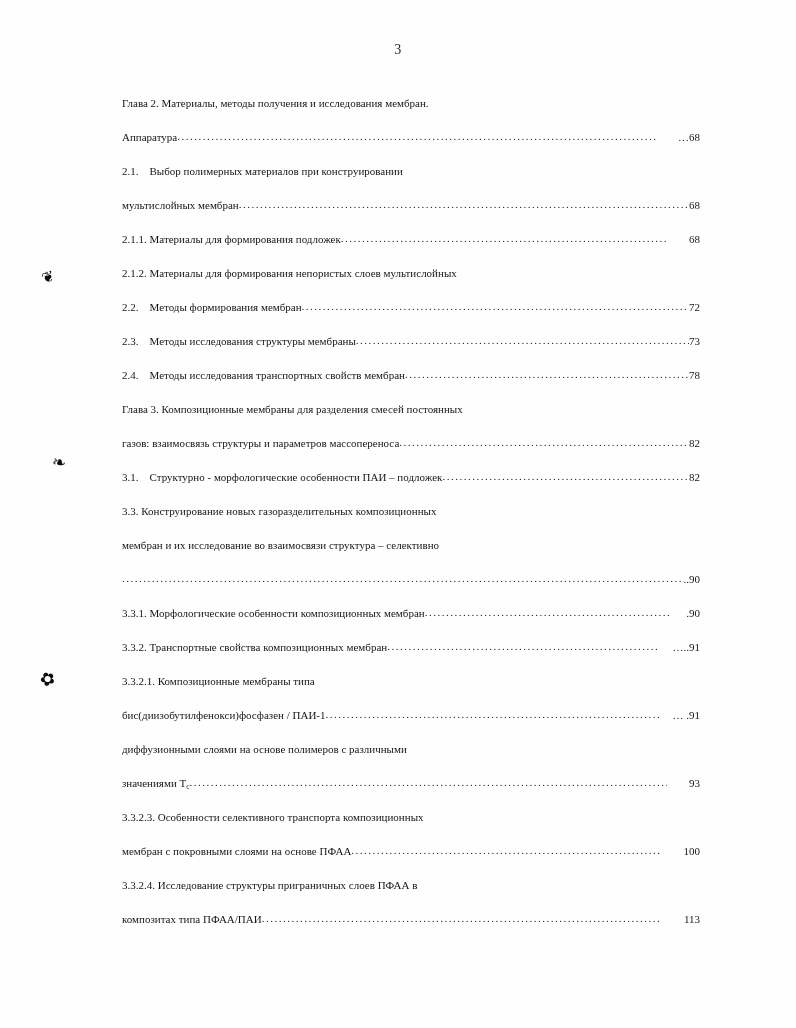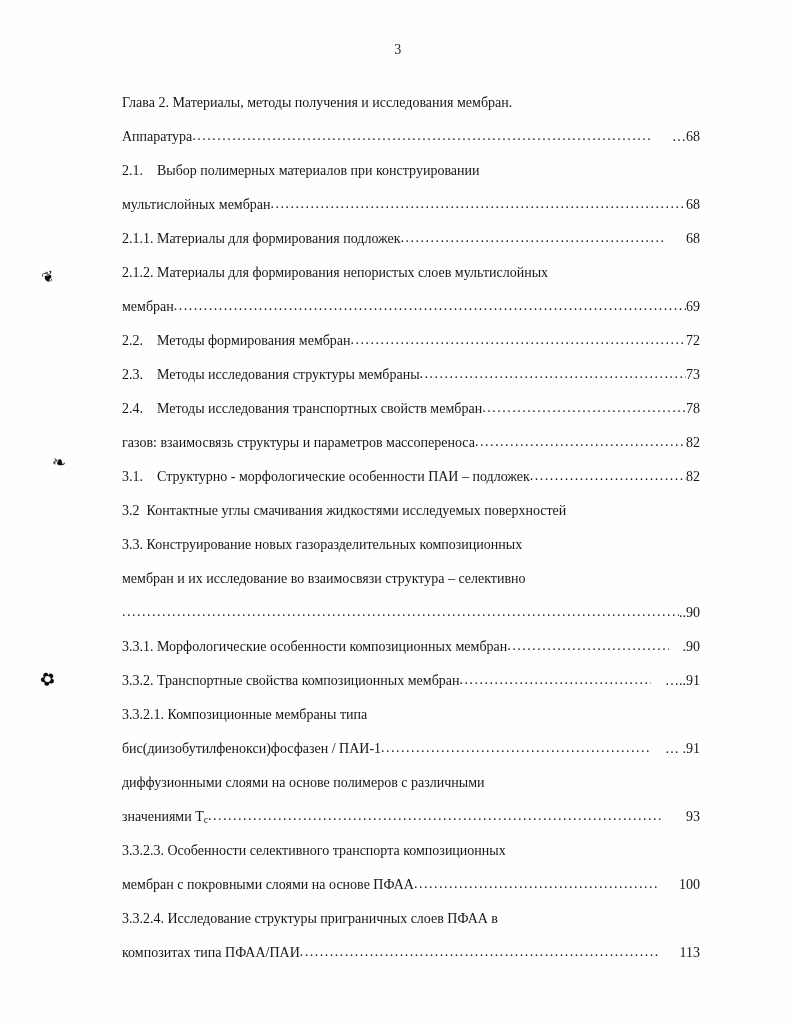--- a/index.html
+++ b/index.html
@@ -35,21 +35,21 @@
     position: absolute;
     left: 122px;
     top: 86px;
     width: 578px;
   }
 
   .toc-line {
     position: relative;
     display: flex;
     align-items: baseline;
-    font-size: 14px;
+    font-size: 11px;
     line-height: 34px;
     height: 34px;
     white-space: nowrap;
     color: #161616;
   }
 
   .num {
     flex: 0 0 auto;
     white-space: pre;
   }
@@ -129,57 +129,51 @@
         <span class="num">2.1.1. </span>
         <span class="title">Материалы для формирования подложек</span>
         <span class="leader"></span>
         <span class="gap-md"></span>
         <span class="pageno">68</span>
       </div>
       <div class="toc-line plain">
         <span class="num">2.1.2. </span>
         <span class="title">Материалы для формирования непористых слоев мультислойных</span>
       </div>
-      <div class="toc-line cont">
-        <span class="title">мембран</span>
-        <span class="leader"></span>
-        <span class="pageno">69</span>
-      </div>
       <div class="toc-line">
         <span class="num">2.2.    </span>
         <span class="title">Методы формирования мембран</span>
         <span class="leader"></span>
         <span class="pageno">72</span>
       </div>
       <div class="toc-line">
         <span class="num">2.3.    </span>
         <span class="title">Методы исследования структуры мембраны</span>
         <span class="leader"></span>
         <span class="pageno">73</span>
       </div>
       <div class="toc-line">
         <span class="num">2.4.    </span>
         <span class="title">Методы исследования транспортных свойств мембран</span>
         <span class="leader"></span>
         <span class="pageno">78</span>
       </div>
+      <div class="toc-line cont plain">
+        <span class="title">Глава 3. Композиционные мембраны для разделения смесей постоянных</span>
+      </div>
       <div class="toc-line cont">
         <span class="title">газов: взаимосвязь структуры и параметров массопереноса</span>
         <span class="leader"></span>
         <span class="pageno">82</span>
       </div>
       <div class="toc-line">
         <span class="num">3.1.    </span>
         <span class="title">Структурно - морфологические особенности ПАИ – подложек</span>
         <span class="leader"></span>
         <span class="pageno">82</span>
-      </div>
-      <div class="toc-line plain">
-        <span class="num">3.2  </span>
-        <span class="title">Контактные углы смачивания жидкостями исследуемых поверхностей</span>
       </div>
       <div class="toc-line plain">
         <span class="num">3.3. </span>
         <span class="title">Конструирование новых газоразделительных композиционных</span>
       </div>
       <div class="toc-line cont plain">
         <span class="title">мембран и их исследование во взаимосвязи структура – селективно</span>
       </div>
       <div class="toc-line cont">
         <span class="leader"></span>

